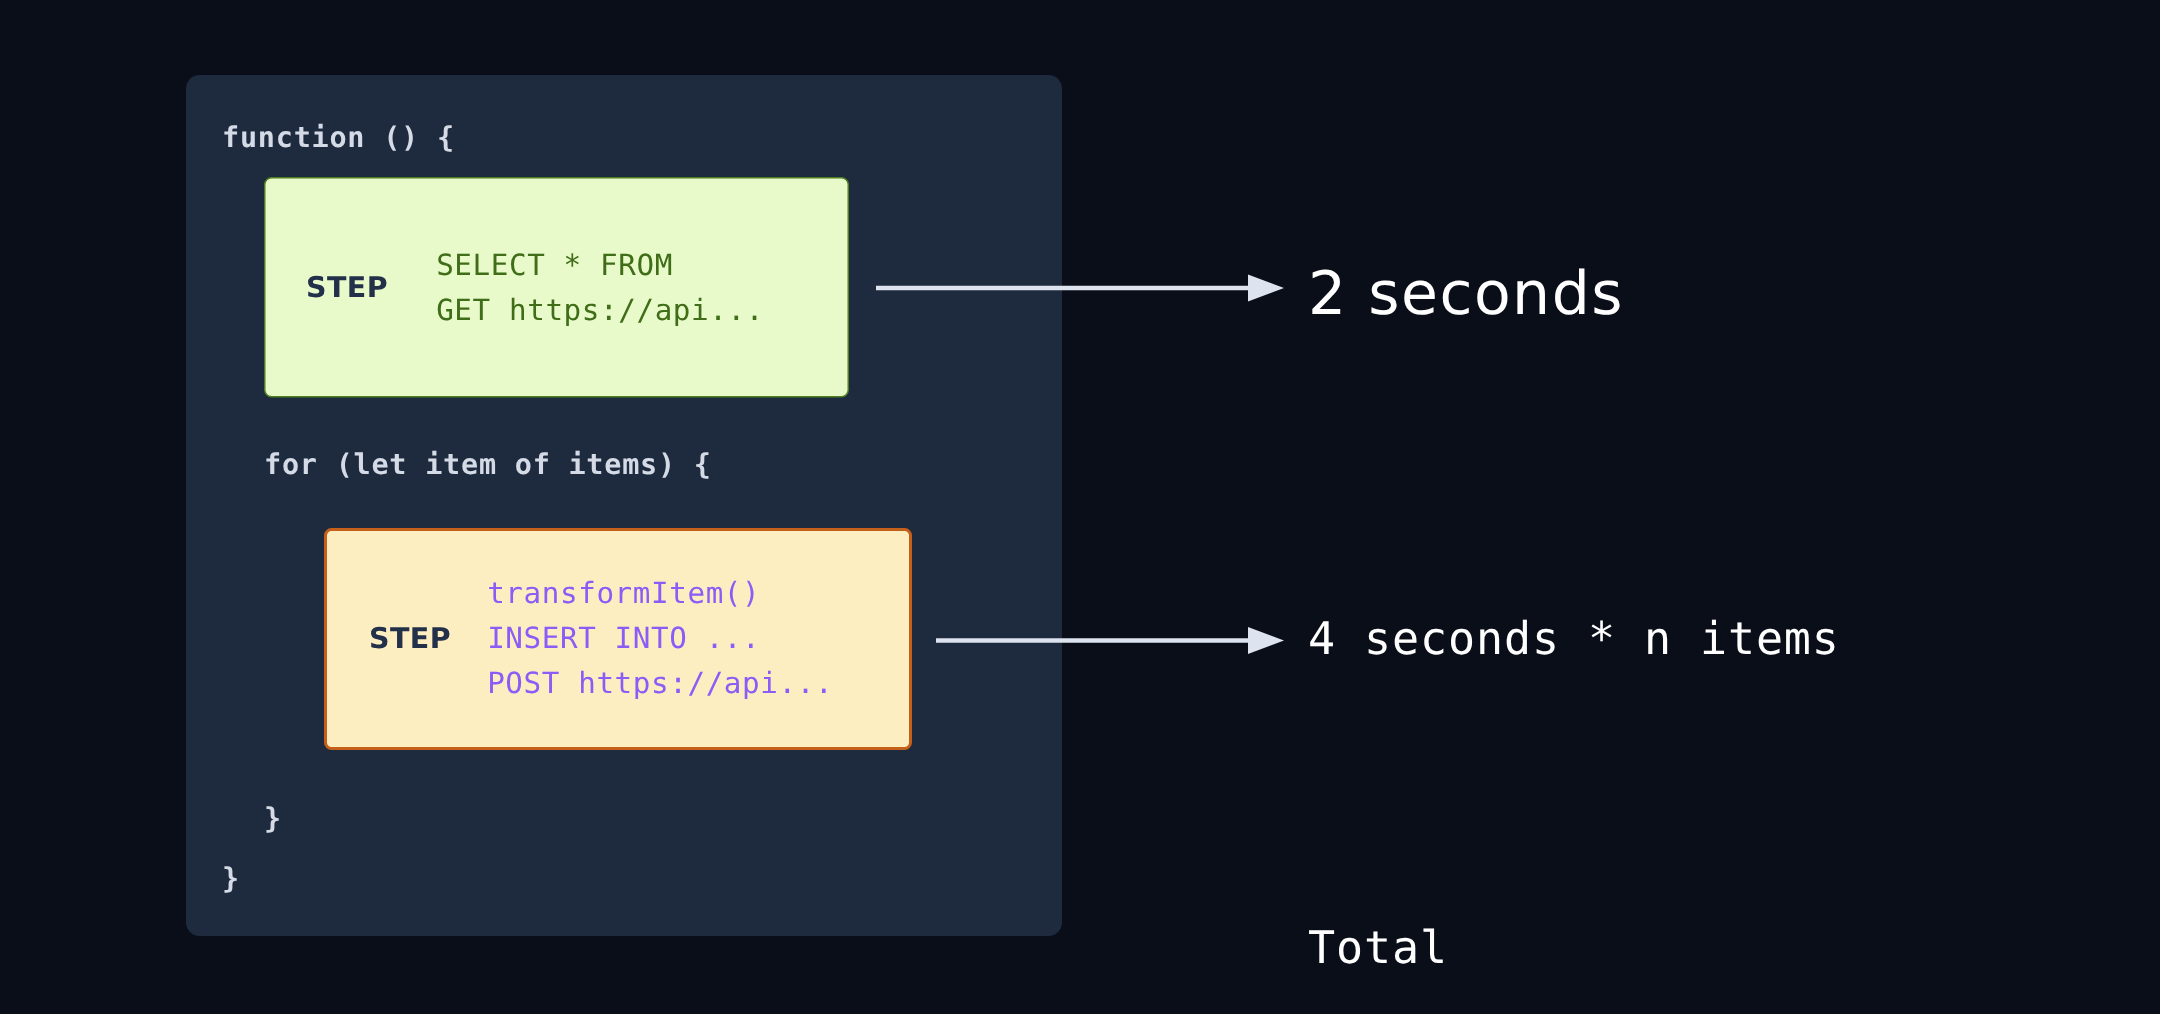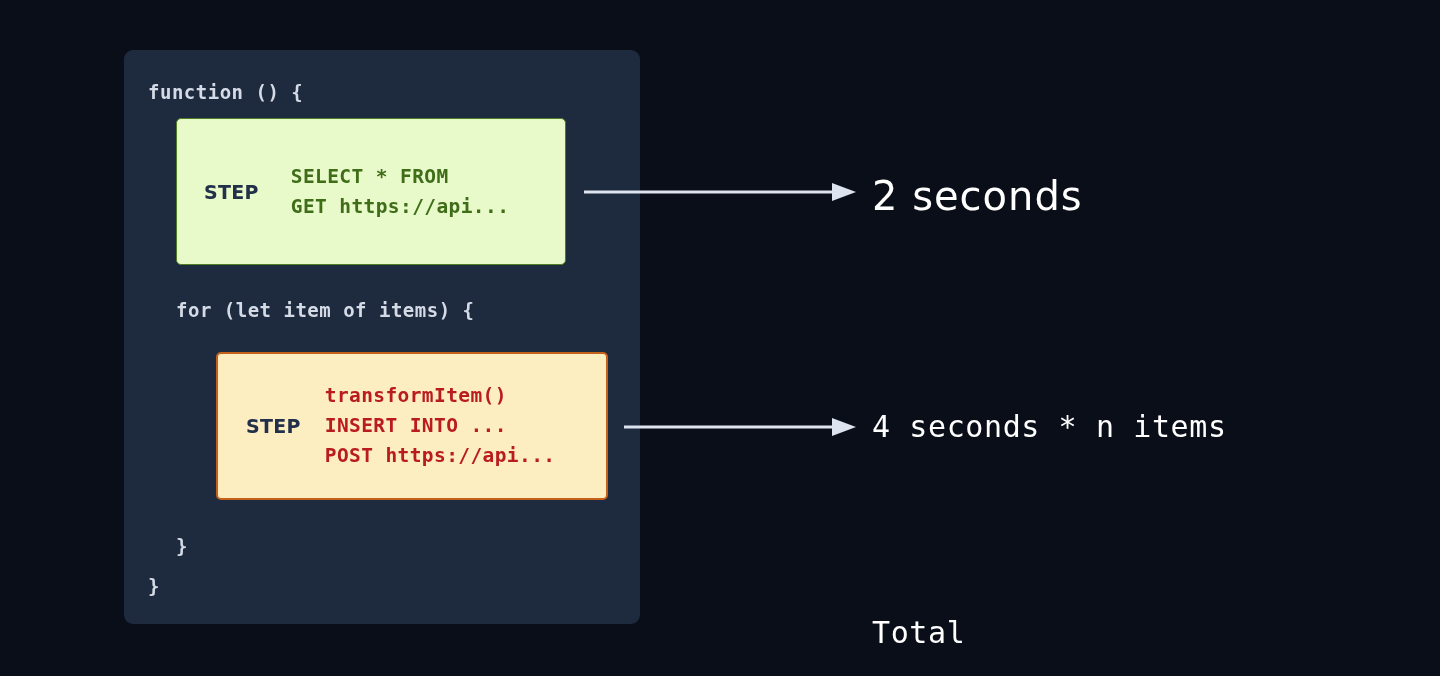--- a/index.html
+++ b/index.html
@@ -17,21 +17,21 @@
     position: relative;
     width: 1440px;
     height: 676px;
   }
 
   
   .code-panel {
     position: absolute;
     left: 124px;
     top: 50px;
-    width: 516px;
+    width: 584px;
     height: 574px;
     background: #1e2a3e;
     border-radius: 9px;
     box-sizing: border-box;
   }
   .code-line {
     position: absolute;
     font-family: "DejaVu Sans Mono", monospace;
     font-weight: bold;
     font-size: 19px;
@@ -75,33 +75,33 @@
     color: #22304a;
     letter-spacing: 0.3px;
     flex: none;
     text-align: right;
   }
   .step-box.green .step-label  { margin-left: 27px; }
   .step-box.orange .step-label { margin-left: 28px; }
 
   .step-body {
     font-family: "DejaVu Sans Mono", monospace;
-    font-weight: bold;
+    font-weight: normal;
     font-size: 19.5px;
     line-height: 30px;
     letter-spacing: 0.4px;
     white-space: pre;
     flex: none;
   }
   .step-box.green .step-body {
     color: #3f6d18;
     margin-left: 32px;
   }
   .step-box.orange .step-body {
-    color: #b91c1c;
+    color: #8b5cf6;
     margin-left: 24px;
   }
 
   
   .arrow {
     position: absolute;
     height: 24px;
     pointer-events: none;
   }
   .arrow svg { display: block; }

